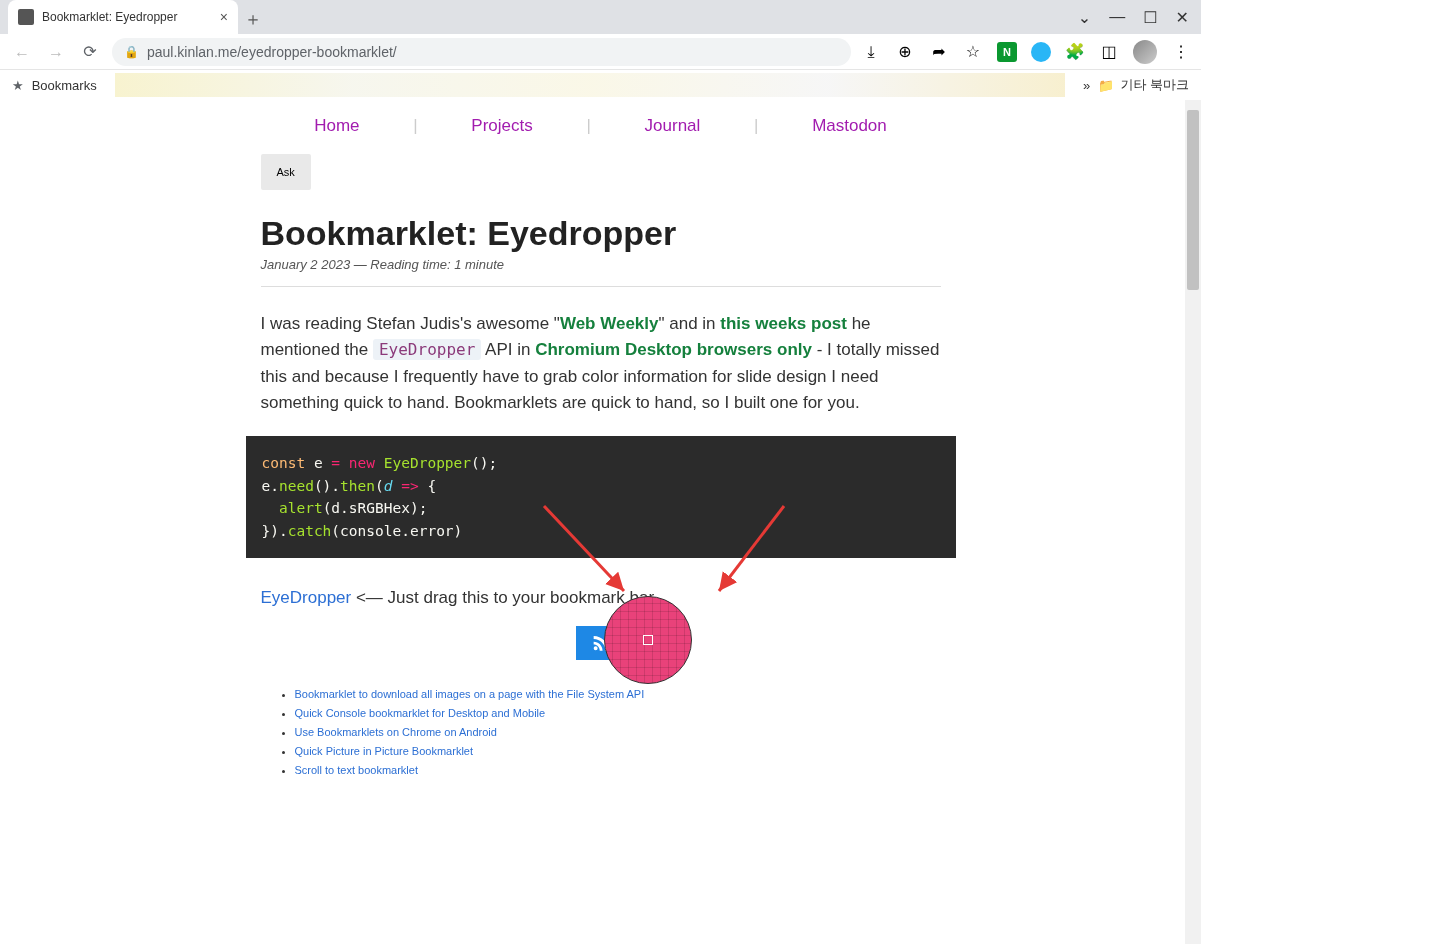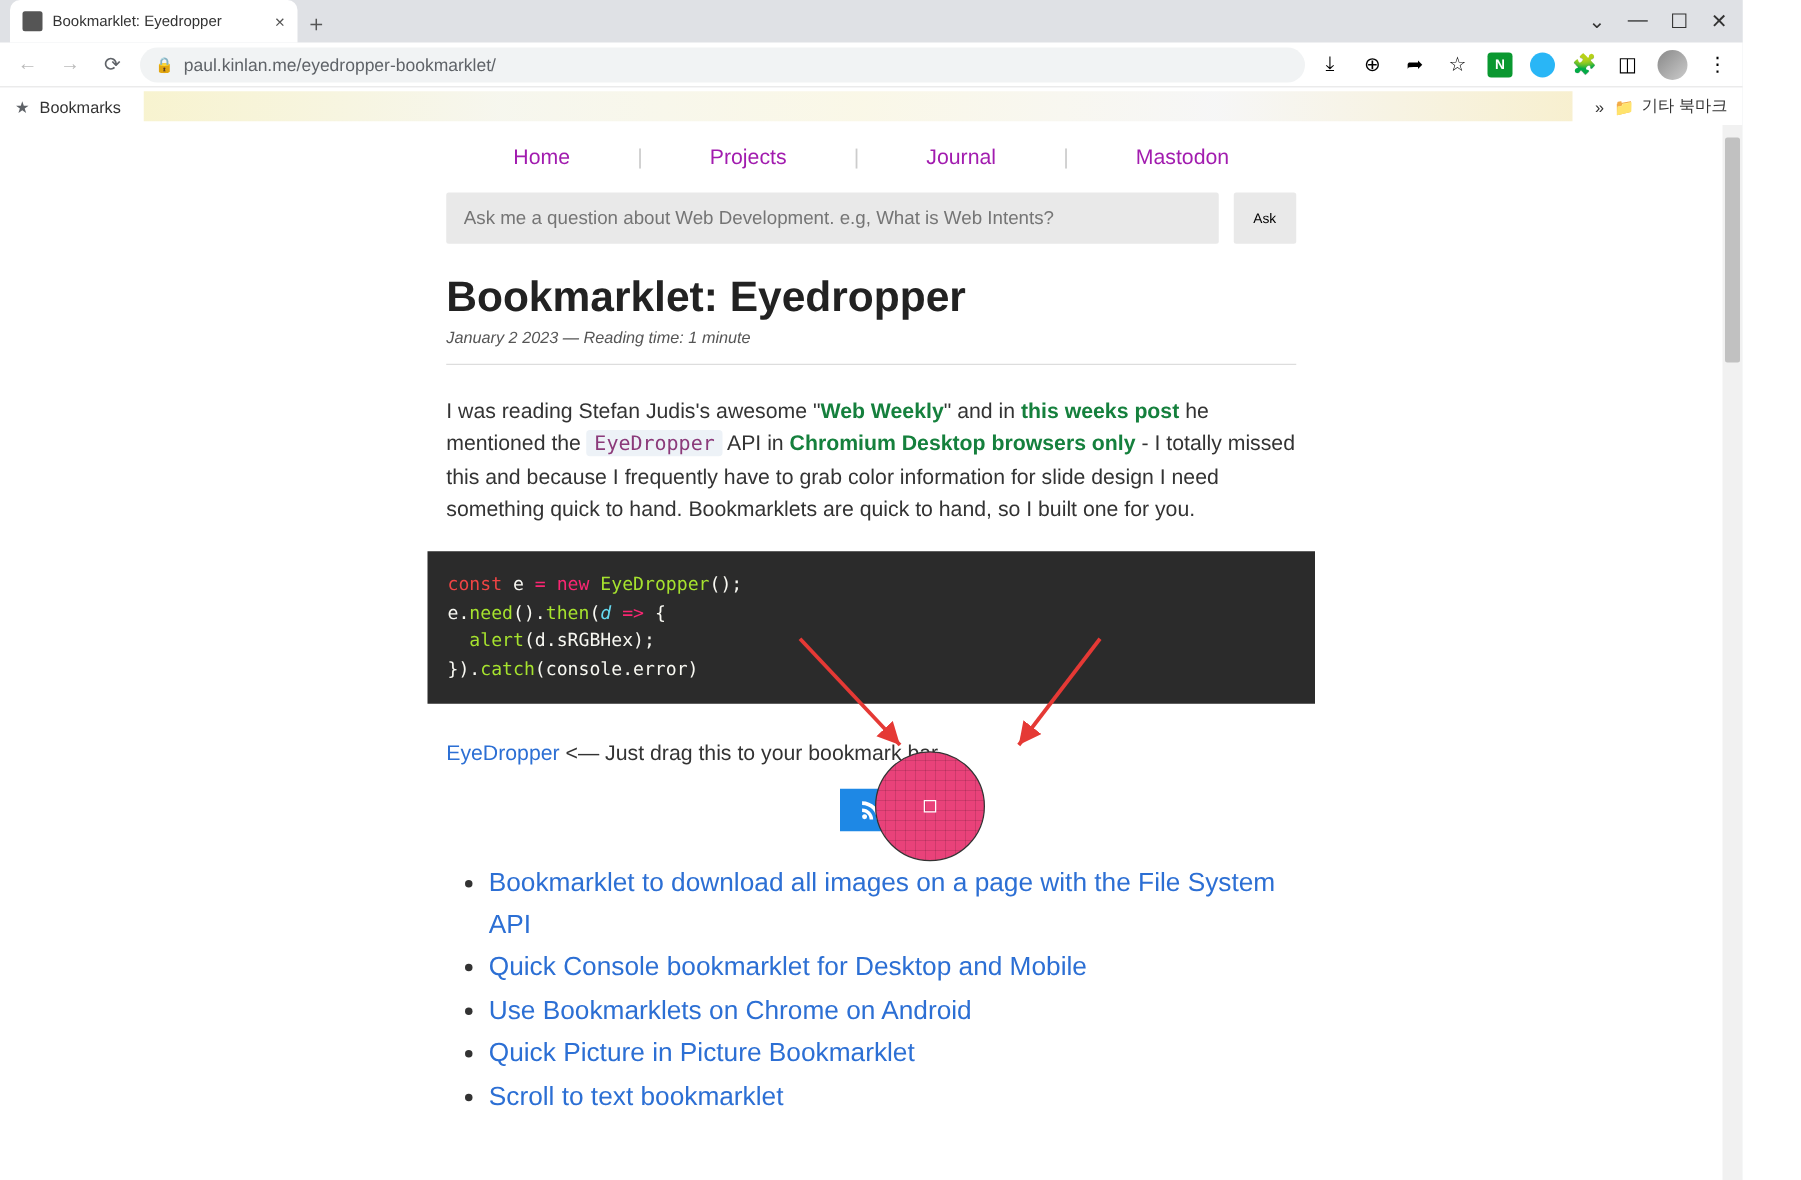--- a/index.html
+++ b/index.html
@@ -1,19 +1,19 @@
 <!DOCTYPE html>
 <html><head>
   <meta charset="utf-8">
   <style>
     * { margin: 0; padding: 0; box-sizing: border-box; }
     body { font-family: "Segoe UI", Arial, sans-serif; background: #fff; overflow: hidden; }
     
     
-    .browser-chrome { width: 1394px; height: 944px; display: flex; flex-direction: column; background: #dfe1e5; }
+    .browser-chrome { width: 1201px; height: 944px; display: flex; flex-direction: column; background: #dfe1e5; }
     .tab-bar { height: 34px; background: #dfe1e5; display: flex; align-items: flex-end; padding-left: 8px; }
     .tab { background: #fff; border-radius: 8px 8px 0 0; height: 34px; width: 230px; display: flex; align-items: center; padding: 0 10px; gap: 8px; font-size: 12px; color: #333; }
     .tab .favicon { width: 16px; height: 16px; background: #555; border-radius: 2px; flex-shrink: 0; }
     .tab .close { margin-left: auto; font-size: 14px; color: #555; cursor: pointer; }
     .new-tab { width: 30px; height: 30px; display: flex; align-items: center; justify-content: center; color: #555; font-size: 18px; cursor: pointer; }
     .window-controls { margin-left: auto; display: flex; align-items: center; gap: 18px; padding-right: 12px; height: 100%; }
     .wc { cursor: pointer; color: #333; }
     
     .address-bar { height: 36px; background: #fff; display: flex; align-items: center; padding: 0 10px; gap: 10px; border-bottom: 1px solid #e5e5e5; }
     .nav-btn { width: 24px; height: 24px; display: flex; align-items: center; justify-content: center; color: #5f6368; cursor: pointer; }
@@ -49,42 +49,42 @@
     h1 { font-size: 34px; font-weight: 600; color: #222; margin-bottom: 4px; }
     .meta { font-style: italic; color: #555; font-size: 13px; margin-bottom: 14px; }
     .hr { border-bottom: 1px solid #ddd; margin-bottom: 24px; }
     
     .body-text { font-size: 17px; line-height: 1.55; color: #333; margin-bottom: 20px; }
     .body-text a { color: #15803d; text-decoration: none; font-weight: bold; }
     .code-inline { background: #edf2f7; font-family: "Consolas", monospace; font-size: 16px; color: #8b3a7a; padding: 1px 6px; border-radius: 3px; }
     
     .code-block { background: #2b2b2b; padding: 16px 16px; font-family: "Consolas", monospace; font-size: 14.5px; line-height: 1.55; color: #ddd; margin-bottom: 30px; white-space: pre; overflow-x: auto; margin-left: -15px; margin-right: -15px; }
 
-    .c-const { color: #ef4444; text-align: center; }
+    .c-const { color: #fdba74; text-align: center; }
     .c-var { color: #f8f8f2; }
     .c-eq { color: #f92672; }
     .c-new { color: #f92672; }
     .c-class { color: #a6e22e; }
     .c-punc { color: #f8f8f2; }
     .c-method { color: #a6e22e; }
     .c-arrow { color: #f92672; }
     .c-ident { color: #66d9ef; font-style: italic; }
     .c-prop { color: #f8f8f2; }
     
     .drag-text { font-size: 17px; color: #333; margin-bottom: 18px; }
     .drag-text a { color: #2c6fd4; text-decoration: none; }
     
     .rss-row { display: flex; justify-content: center; margin-bottom: 26px; position: relative; }
     .rss-btn { background: #1e88e5; width: 50px; height: 34px; display: flex; align-items: center; justify-content: center; cursor: pointer; }
     .rss-btn svg { fill: #fff; }
     
     h2 { font-size: 26px; font-weight: 700; margin-bottom: 8px; }
     h2.tags { margin-top: 8px; }
     ul { padding-left: 34px; margin-bottom: 14px; }
-    li { font-size: 21px; line-height: 1.55; margin-bottom: 2px; }
+    li { font-size: 11px; line-height: 1.55; margin-bottom: 2px; }
     li a { color: #2c6fd4; text-decoration: none; }
     
     
     .eyedropper-overlay { position: absolute; top: 515px; left: 625px; pointer-events: none; }
     .arrow-svg { position: absolute; }
     .arrow1 { top: -100px; left: -70px; }
     .arrow2 { top: -100px; left: 110px; }
     .loupe { width: 88px; height: 88px; border-radius: 50%; border: 1.5px solid #333; 
       background:
         repeating-linear-gradient(0deg, transparent 0 7px, rgba(0,0,0,0.12) 7px 8px),
@@ -151,21 +151,20 @@
         <a>Home</a>
         <span class="sep">|</span>
         <a>Projects</a>
         <span class="sep">|</span>
         <a>Journal</a>
         <span class="sep">|</span>
         <a>Mastodon</a>
       </div>
 
       <div class="search-row">
-        <input class="search-input" placeholder="Ask me a question about Web Development. e.g, What is Web Intents?" style="">
         <button class="ask-btn">Ask</button>
       </div>
 
       <h1>Bookmarklet: Eyedropper</h1>
       <div class="meta">January 2 2023 — Reading time: 1 minute</div>
       <div class="hr"></div>
 
       <p class="body-text">
         <span>I was reading Stefan Judis's awesome "</span><a>Web Weekly</a><span>" and in </span><a>this weeks post</a><span> he mentioned the </span><code class="code-inline">EyeDropper</code><span> API in </span><a>Chromium Desktop browsers only</a><span> - I totally missed this and because I frequently have to grab color information for slide design I need something quick to hand. Bookmarklets are quick to hand, so I built one for you.</span>
       </p>

